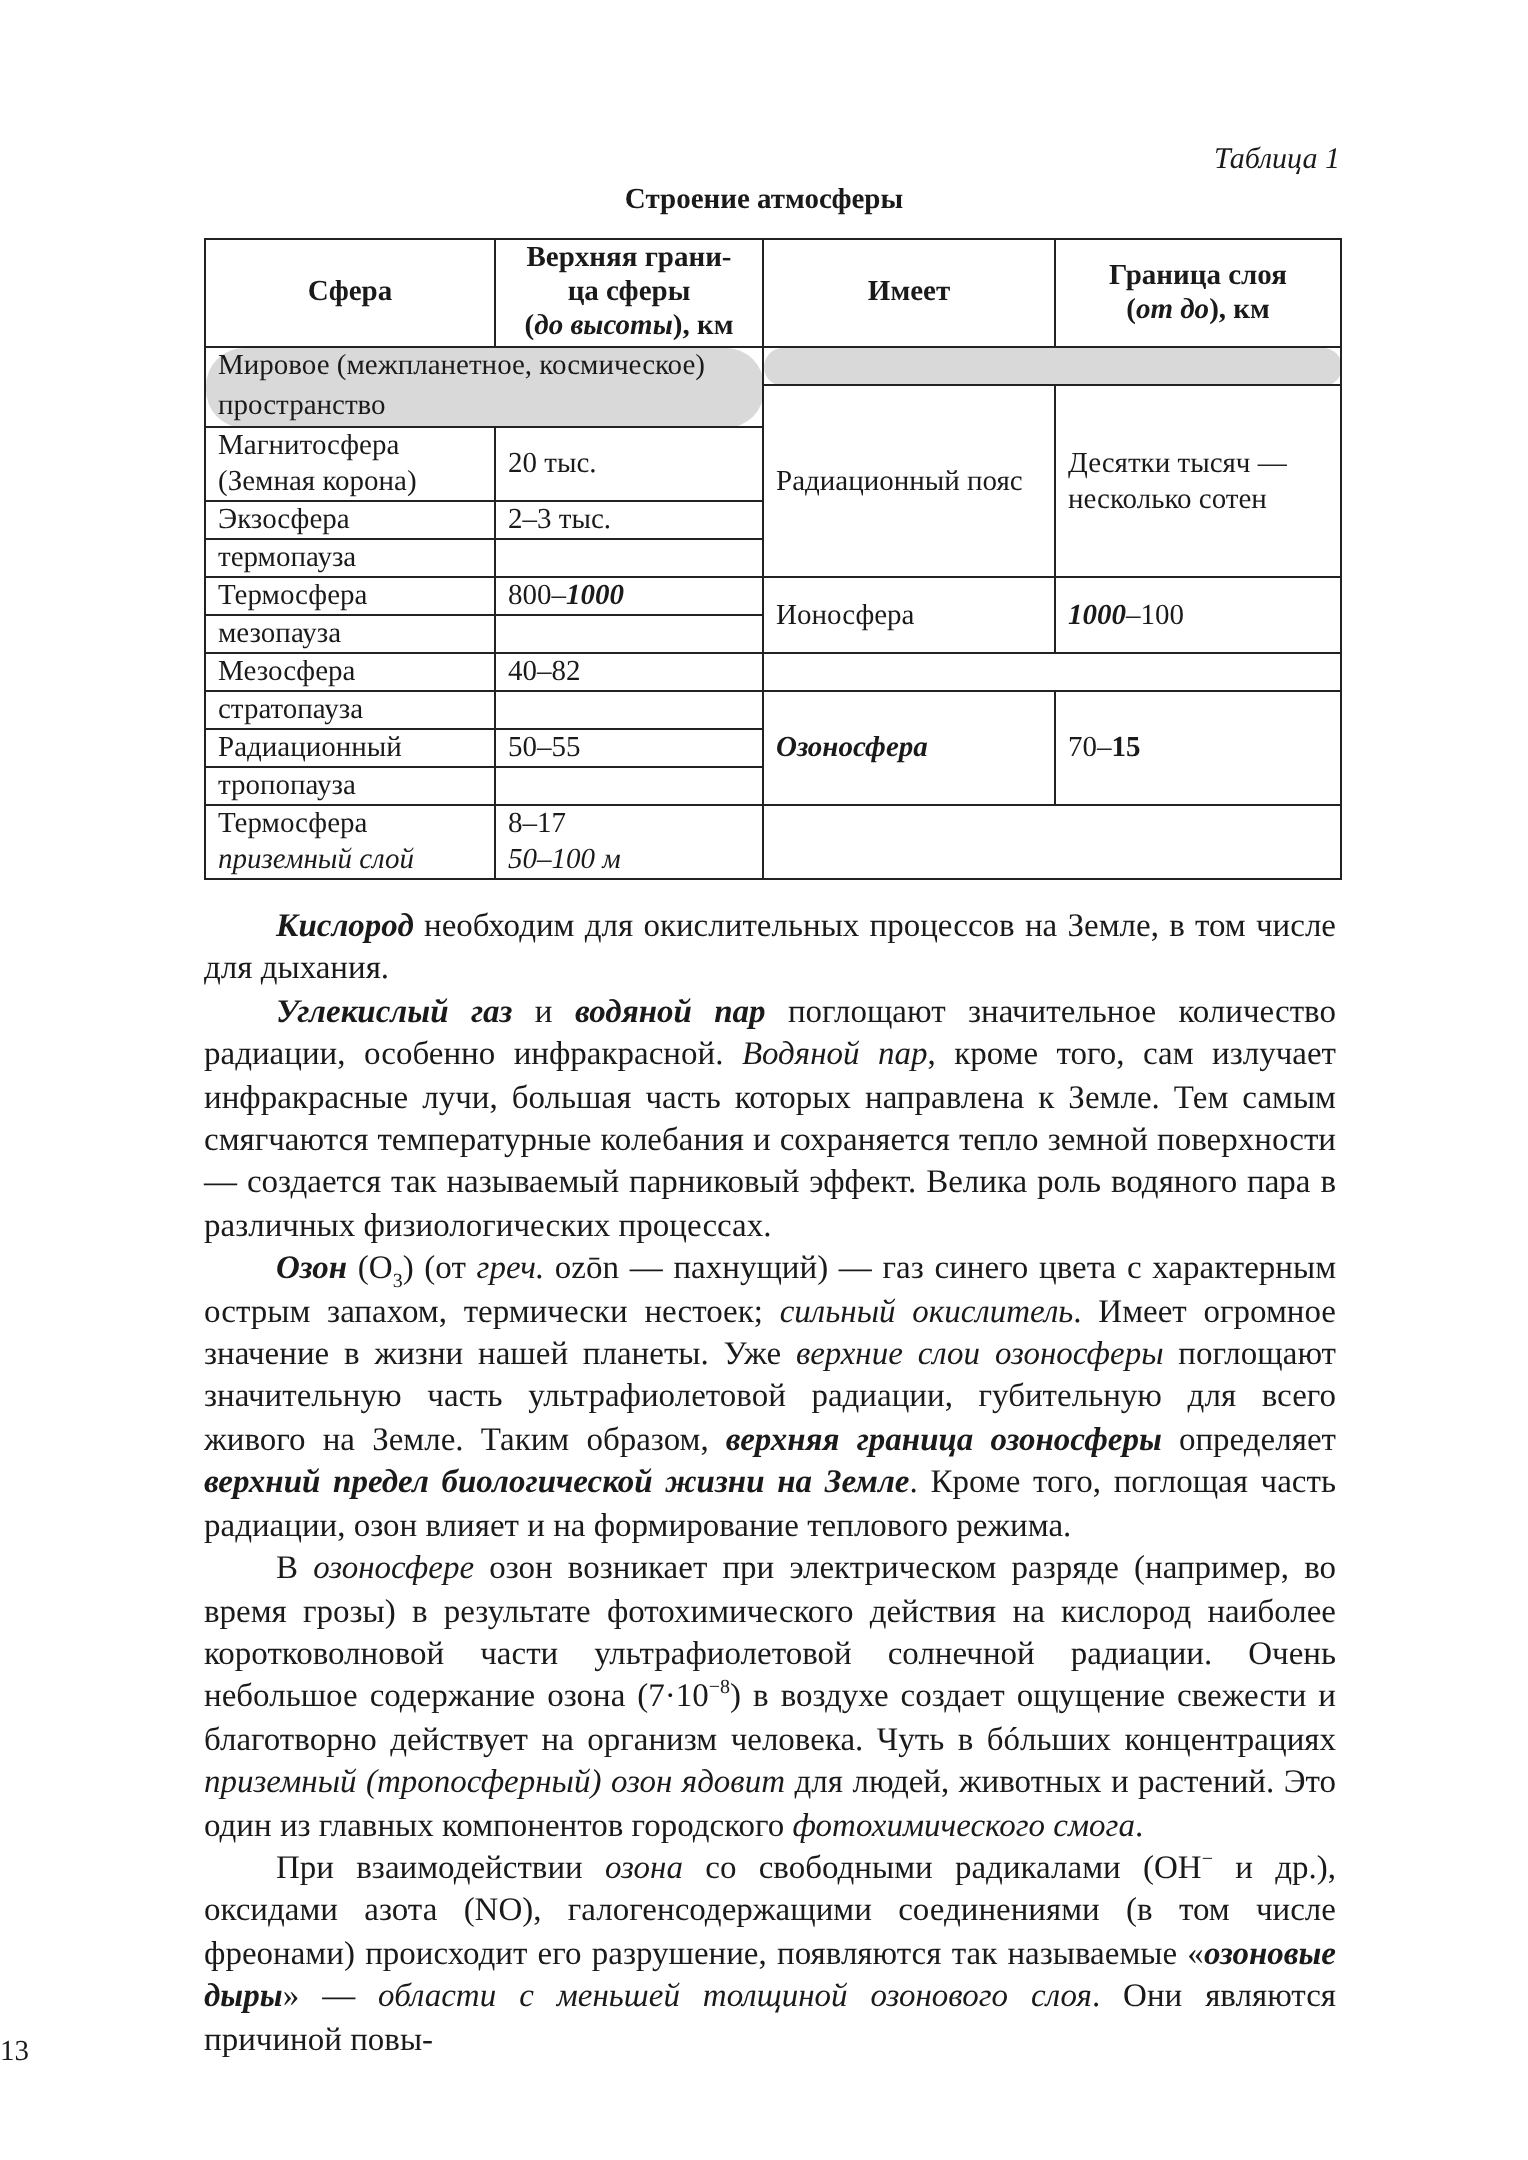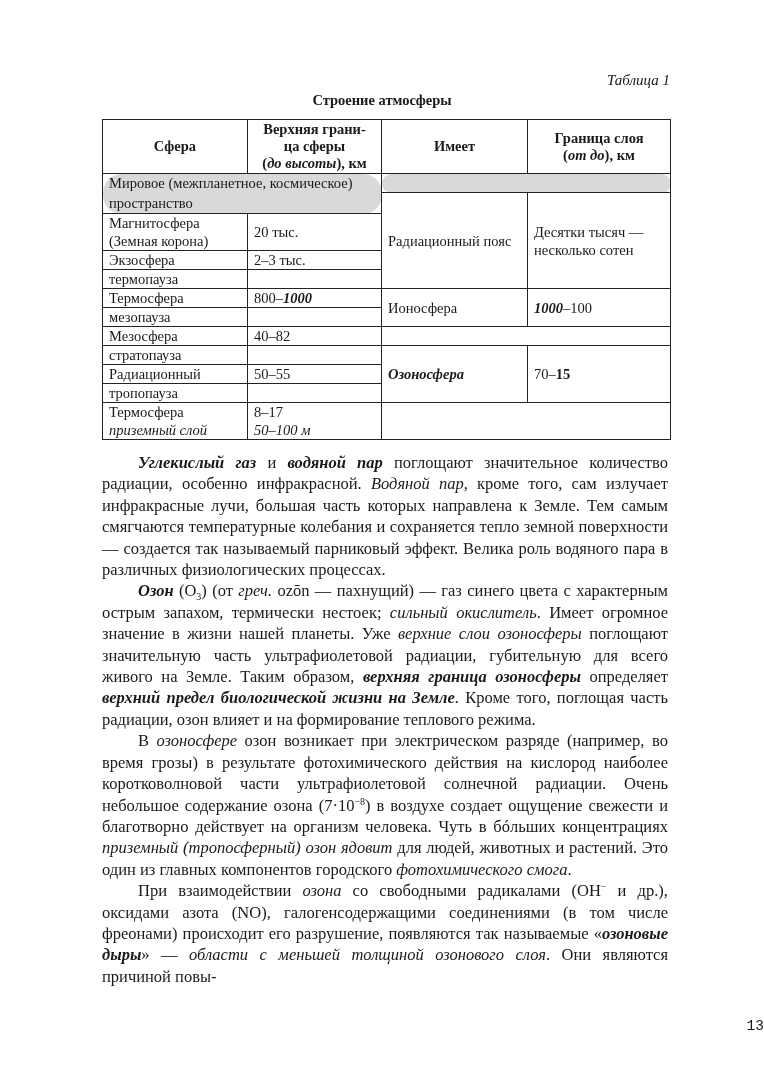--- a/index.html
+++ b/index.html
@@ -14,21 +14,21 @@
               vertical-align: middle; }
   table.atm th { font-weight: bold; text-align: center; line-height: 17px; }
   .c { }
   .gray { background: #d9d9d9; border-radius: 19px; }
   .bi { font-weight: bold; font-style: italic; }
   .i { font-style: italic; }
   .b { font-weight: bold; }
   .body-text { position: absolute; left: 102px; top: 452px; width: 566px; font-size: 16.5px;
                line-height: 21.4px; text-align: justify; }
   .body-text p { margin: 0; text-indent: 36px; }
-  .page-number { position: absolute; top: 1018px; left: 0; width: 764px; text-align: right; font-size: 14.5px; font-family: Liberation Mono, monospace; }
+  .page-number { position: absolute; top: 1018px; left: 0; width: 764px; text-align: left; font-size: 14.5px; }
   sub, sup { font-size: 10px; line-height: 0; }
 </style>
 </head>
 <body>
 
 <div class="table-label">Таблица 1</div>
 <div class="table-title">Строение атмосферы</div>
 
 <table class="atm">
   <colgroup>
@@ -120,19 +120,20 @@
     <td class="c">
       <span>8–17</span><br>
       <span class="i">50–100 м</span>
     </td>
     <td colspan="2"></td>
   </tr>
 </tbody>
   </table>
 
 <div class="body-text">
+  <p><span class="bi">Кислород</span><span> необходим для окислительных процессов на Земле, в том числе для дыхания.</span></p>
   <p><span class="bi">Углекислый газ</span><span> и </span><span class="bi">водяной пар</span><span> поглощают значительное количество радиации, особенно инфракрасной. </span><span class="i">Водяной пар</span><span>, кроме того, сам излучает инфракрасные лучи, большая часть которых направлена к Земле. Тем самым смягчаются температурные колебания и сохраняется тепло земной поверхности — создается так называемый парниковый эффект. Велика роль водяного пара в различных физиологических процессах.</span></p>
   <p><span class="bi">Озон</span><span> (O</span><sub>3</sub><span>) (от </span><span class="i">греч.</span><span> ozōn — пахнущий) — газ синего цвета с характерным острым запахом, термически нестоек; </span><span class="i">сильный окислитель</span><span>. Имеет огромное значение в жизни нашей планеты. Уже </span><span class="i">верхние слои озоносферы</span><span> поглощают значительную часть ультрафиолетовой радиации, губительную для всего живого на Земле. Таким образом, </span><span class="bi">верхняя граница озоносферы</span><span> определяет </span><span class="bi">верхний предел биологической жизни на Земле</span><span>. Кроме того, поглощая часть радиации, озон влияет и на формирование теплового режима.</span></p>
   <p><span>В </span><span class="i">озоносфере</span><span> озон возникает при электрическом разряде (например, во время грозы) в результате фотохимического действия на кислород наиболее коротковолновой части ультрафиолетовой солнечной радиации. Очень небольшое содержание озона (7·10</span><sup>−8</sup><span>) в воздухе создает ощущение свежести и благотворно действует на организм человека. Чуть в бóльших концентрациях </span><span class="i">приземный (тропосферный) озон ядовит</span><span> для людей, животных и растений. Это один из главных компонентов городского </span><span class="i">фотохимического смога</span><span>.</span></p>
   <p><span>При взаимодействии </span><span class="i">озона</span><span> со свободными радикалами (OH</span><sup>−</sup><span> и др.), оксидами азота (NO), галогенсодержащими соединениями (в том числе фреонами) происходит его разрушение, появляются так называемые «</span><span class="bi">озоновые дыры</span><span>» — </span><span class="i">области с меньшей толщиной озонового слоя</span><span>. Они являются причиной повы-</span></p>
 </div>
 
 <div class="page-number">13</div>
 
 </body></html>

